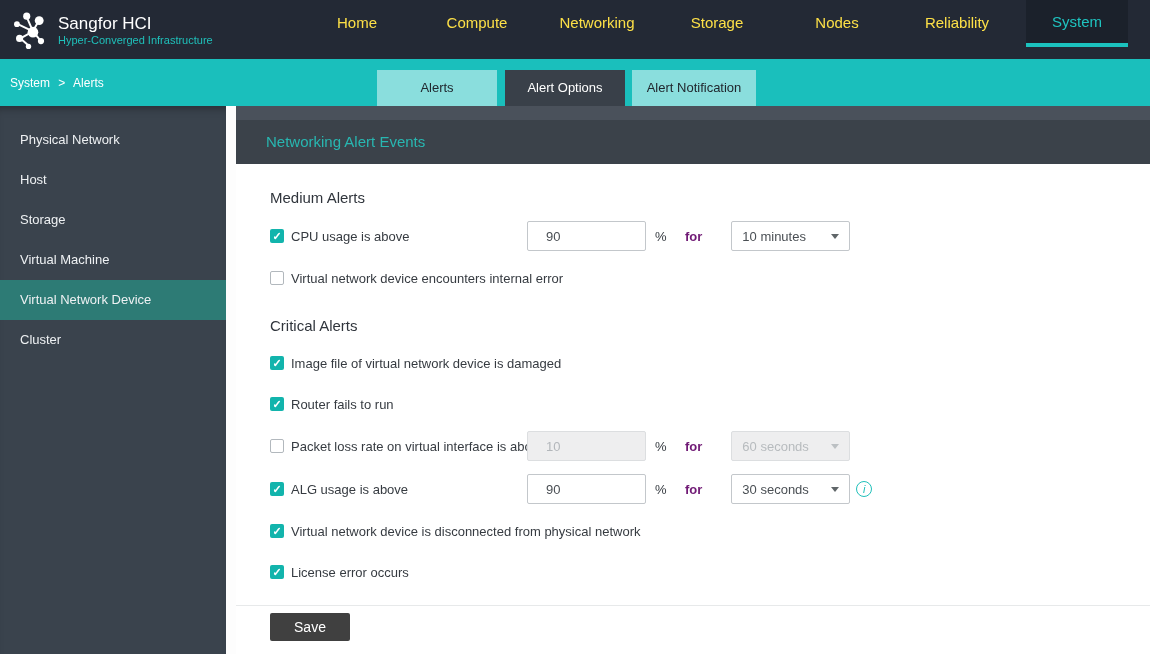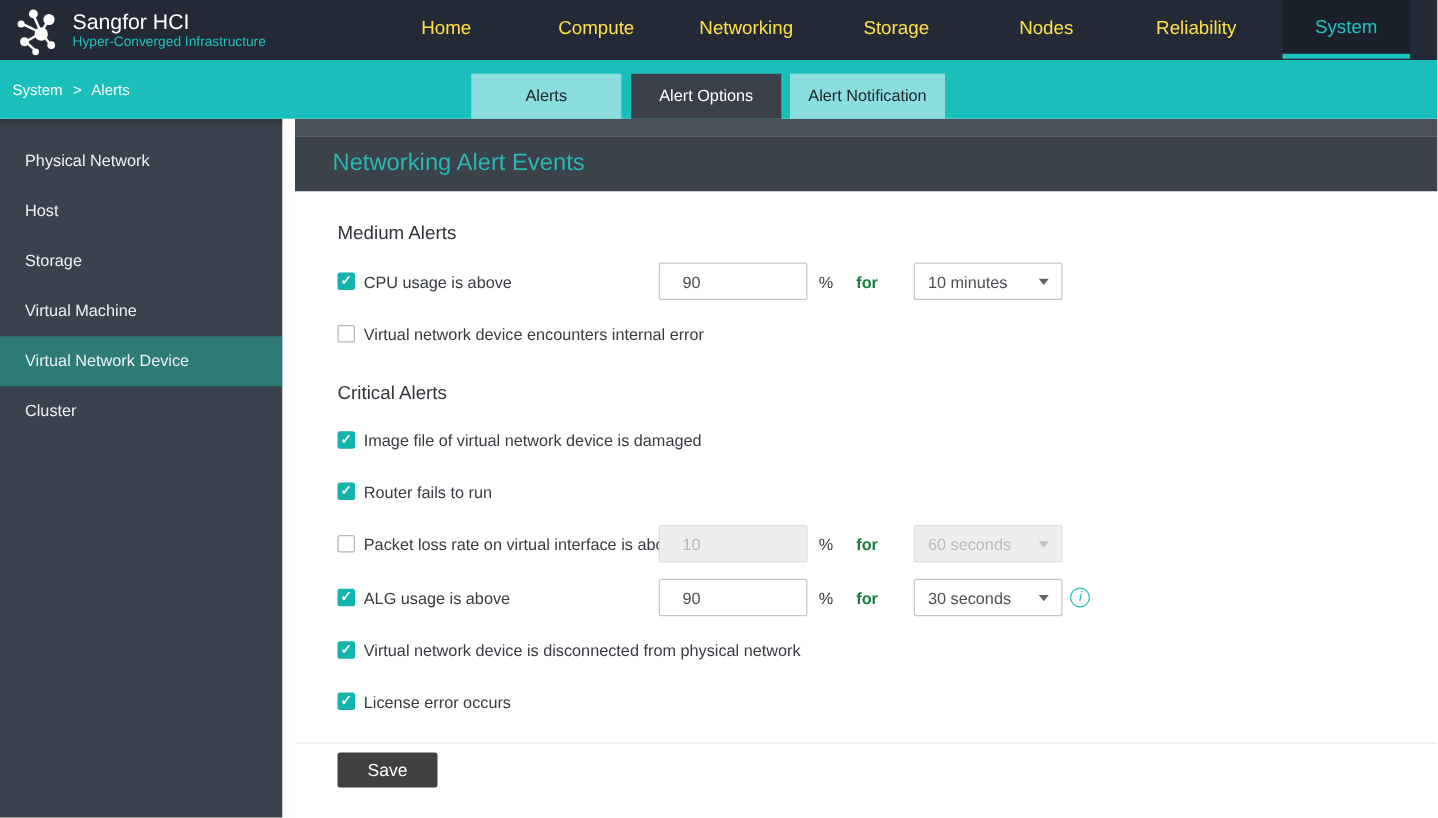--- a/index.html
+++ b/index.html
@@ -1,20 +1,20 @@
 <!DOCTYPE html>
 <html><head>
 <meta charset="utf-8">
 <style>
   * { margin:0; padding:0; box-sizing:border-box; }
   html,body { width:1150px; height:654px; overflow:hidden;
     font-family:"Liberation Sans", sans-serif; background:#fff; }
 
   
-  .topbar { height:48px; background:#232935; position:relative; display:flex; align-items:center; }
+  .topbar { height:59px; background:#232935; position:relative; display:flex; align-items:center; }
   .brand { display:flex; align-items:center; padding-left:8px; }
   .logo { width:41px; height:41px; margin-right:9px; }
   .brand-title { color:#ffffff; font-size:17px; line-height:20px; }
   .brand-sub { color:#1fc0ba; font-size:11px; }
   .topnav { position:absolute; right:22px; top:0; height:47px; display:flex; }
   .nav-item { width:102px; margin-left:18px; height:47px; line-height:45px; text-align:center;
     color:#fde047; font-size:15px; cursor:pointer; }
   .nav-item:first-child { margin-left:0; }
   .nav-item.active { color:#1fc4c0; background:#1b212b; border-bottom:4px solid #1bc2be; line-height:43px; }
 
@@ -33,40 +33,40 @@
   
   .layout { display:flex; height:560px; }
   .sidebar { width:226px; background:#3a434d; padding-top:14px;
     box-shadow: inset 0 8px 8px -6px rgba(0,0,0,.35); }
   .side-item { height:40px; line-height:40px; padding-left:20px; color:#eef1f3; font-size:13px; cursor:pointer; }
   .side-item.selected { background:#2d7b75; }
   .gap { width:10px; background:#fdfdfd; }
   .panel { flex:1; display:flex; flex-direction:column; background:#fff; }
   .panel-strip { height:14px; background:#4a515b; }
   .panel-header { height:44px; background:#3b424a; line-height:44px; padding-left:30px;
-    color:#28b7b1; font-size:19px; }
+    color:#28b7b1; font-size:15px; }
   .content { flex:1; padding-left:34px; overflow:hidden; }
 
   
   .section-title { margin-top:25px; height:19px; font-size:15px; font-weight:400; color:#30353c; }
   .row { position:relative; display:flex; align-items:center; margin-top:13px; }
   .row.has-ctrl { height:30px; }
   .row.simple { height:28px; }
   .cb { width:14px; height:14px; border-radius:2px; flex:none; display:flex;
     align-items:center; justify-content:center; cursor:pointer; }
   .cb.checked { background:#12b4ac; }
   .cb.unchecked { background:#ffffff; border:1px solid #b2b8bd; }
   .tick { color:#ffffff; font-size:11px; font-weight:bold; line-height:1; }
   .row-label { margin-left:7px; font-size:13px; color:#363b41; }
   .ctrl { position:absolute; left:257px; top:0; height:30px; display:flex; align-items:center; }
   .num { width:119px; height:30px; border:1px solid #c3c7cb; border-radius:2px; padding-left:18px;
     font-size:13px; color:#4a4f54; font-family:inherit; outline:none; background:#fff; }
   .num.off { background:#eeeeef; border-color:#dcdee0; color:#b3b7bb; }
   .unit { margin-left:9px; font-size:13px; color:#363b41; width:15px; }
-  .forlbl { margin-left:15px; font-size:13px; color:#15803d; font-weight:bold; }
+  .forlbl { margin-left:15px; font-size:13px; color:#701a75; font-weight:bold; }
   .select { margin-left:29px; width:119px; height:30px; border:1px solid #c3c7cb; border-radius:2px;
     display:flex; align-items:center; justify-content:space-between; padding:0 10px;
     font-size:13px; color:#4a4f54; cursor:pointer; background:#fff; }
   .select.off { background:#eeeeef; border-color:#dcdee0; color:#b7bbbe; }
   .caret { width:0; height:0; border-left:4px solid transparent; border-right:4px solid transparent;
     border-top:5px solid #606669; }
   .select.off .caret { border-top-color:#bcc0c3; }
   .info { margin-left:6px; width:16px; height:16px; border:1px solid #1fc0ba; border-radius:50%;
     color:#1fc0ba; font-size:11px; display:flex; align-items:center; justify-content:center;
     font-style:italic; cursor:pointer; flex:none; }

